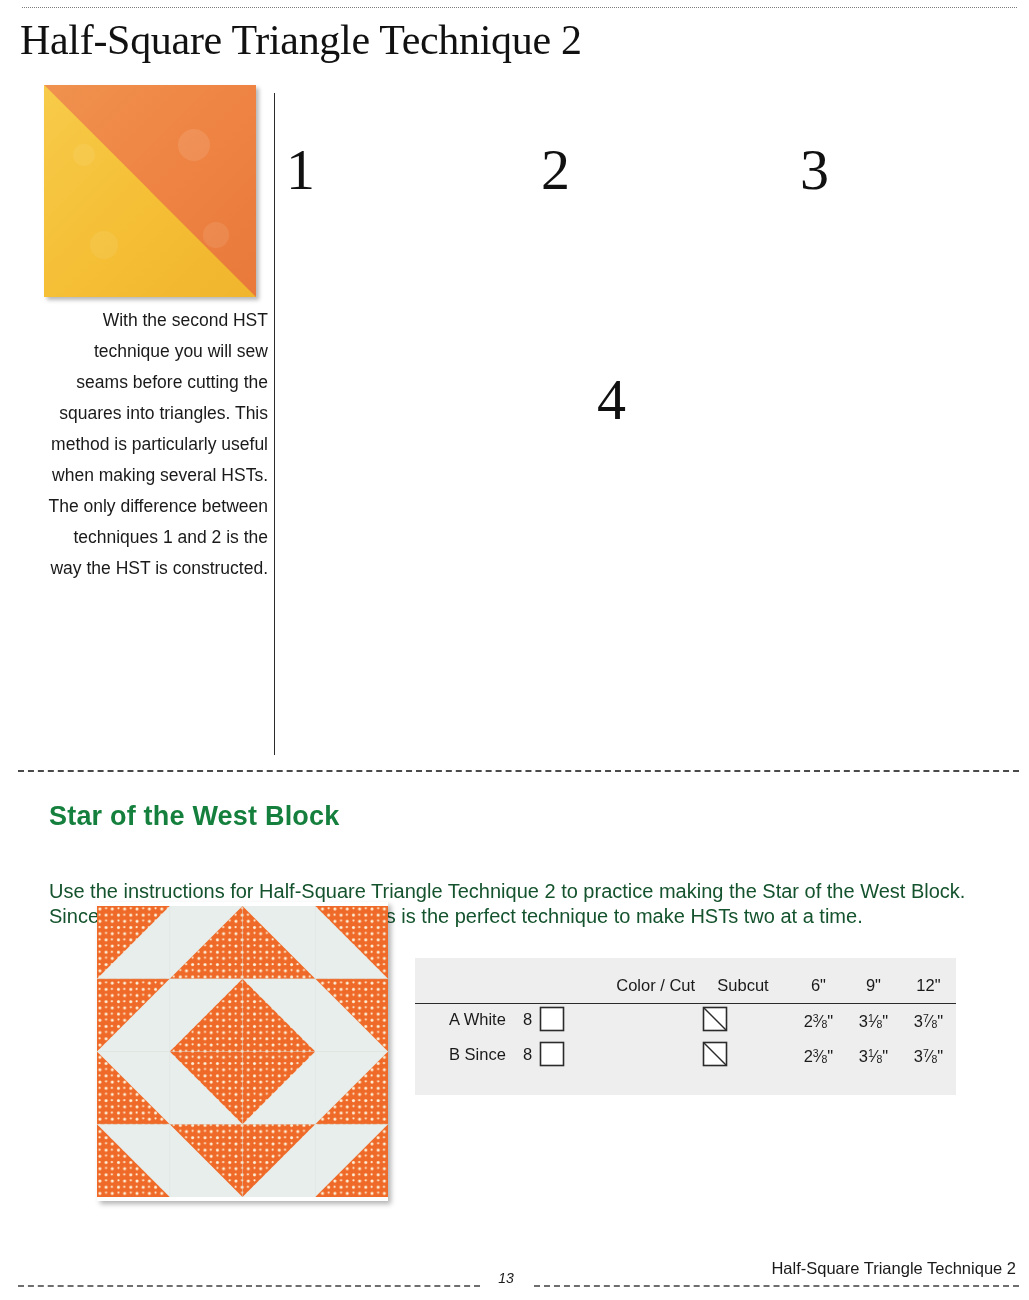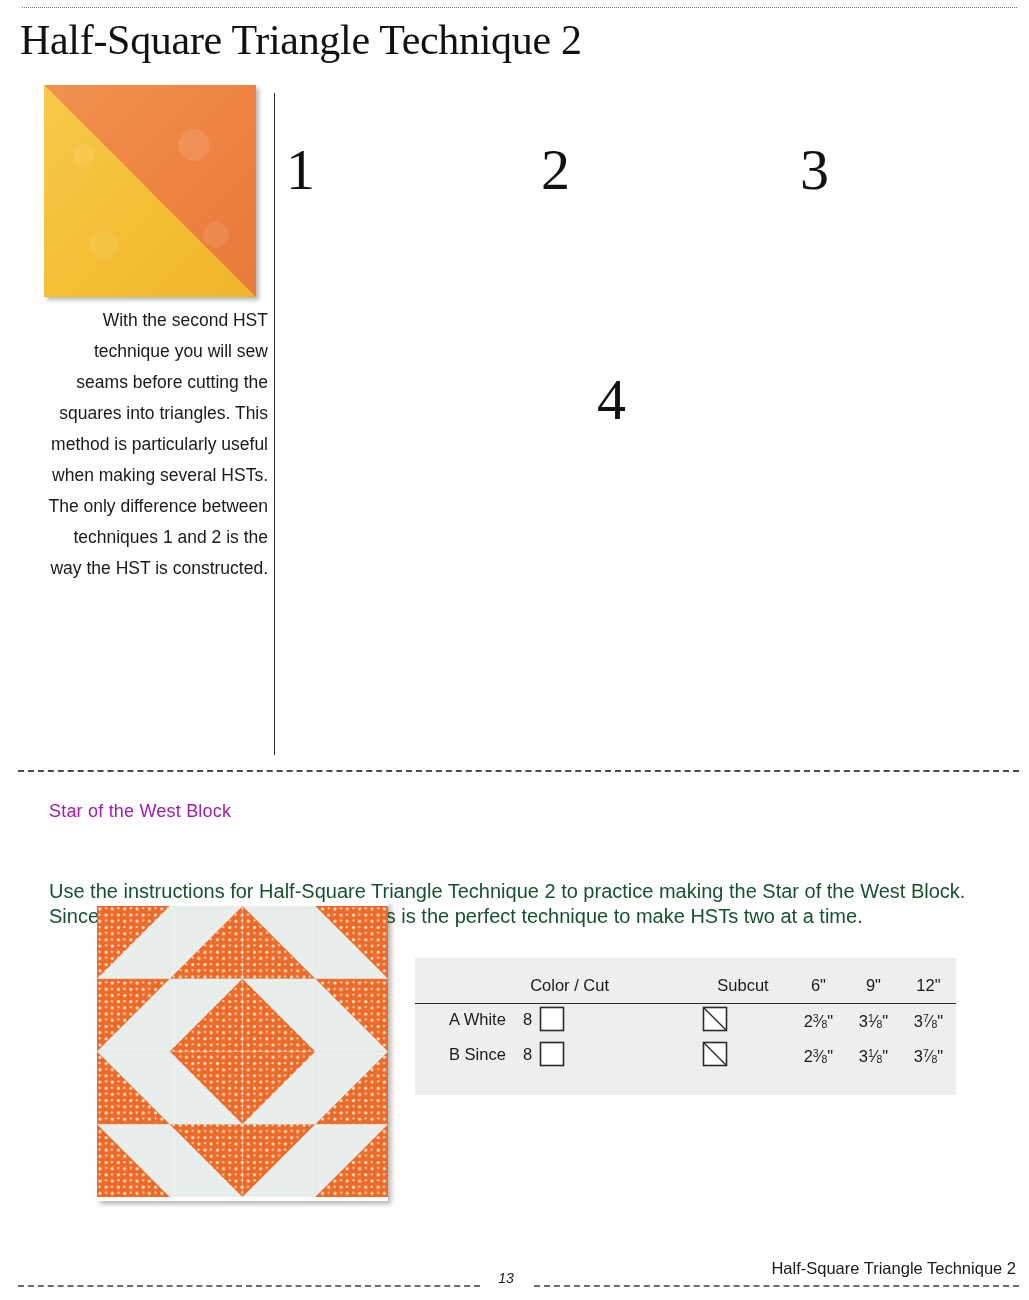--- a/index.html
+++ b/index.html
@@ -106,23 +106,23 @@
   .step-1 { left: 286px; top: 141px; }
   .step-2 { left: 541px; top: 141px; }
   .step-3 { left: 800px; top: 141px; }
   .step-4 { left: 597px; top: 371px; }
 
   
   .section-heading {
     position: absolute;
     left: 49px;
     top: 801px;
-    font-size: 18px;
-    font-weight: 400;
-    color: #a21caf;
+    font-size: 27px;
+    font-weight: 700;
+    color: #15803d;
     letter-spacing: 0.2px;
   }
   .section-para {
     position: absolute;
     left: 49px;
     top: 879px;
     width: 920px;
     font-size: 20px;
     line-height: 25px;
     color: #14532d;
@@ -154,21 +154,21 @@
     width: 100%;
     margin-top: 16px;
   }
   .cut-table th {
     font-weight: 400;
     font-size: 16.5px;
     color: #1a1a1a;
     padding: 2px 0 8px 0;
     text-align: center;
   }
-  .cut-table th.col-colorcut { text-align: center; padding-left: 29px; }
+  .cut-table th.col-colorcut { text-align: right; padding-left: 29px; }
   .cut-table thead tr {
     border-bottom: 1.6px solid #2b2b2b;
   }
   .cut-table td {
     font-size: 16.5px;
     color: #1a1a1a;
     text-align: center;
     padding: 7px 0 3px 0;
   }
   .cut-table td.cell-label {

